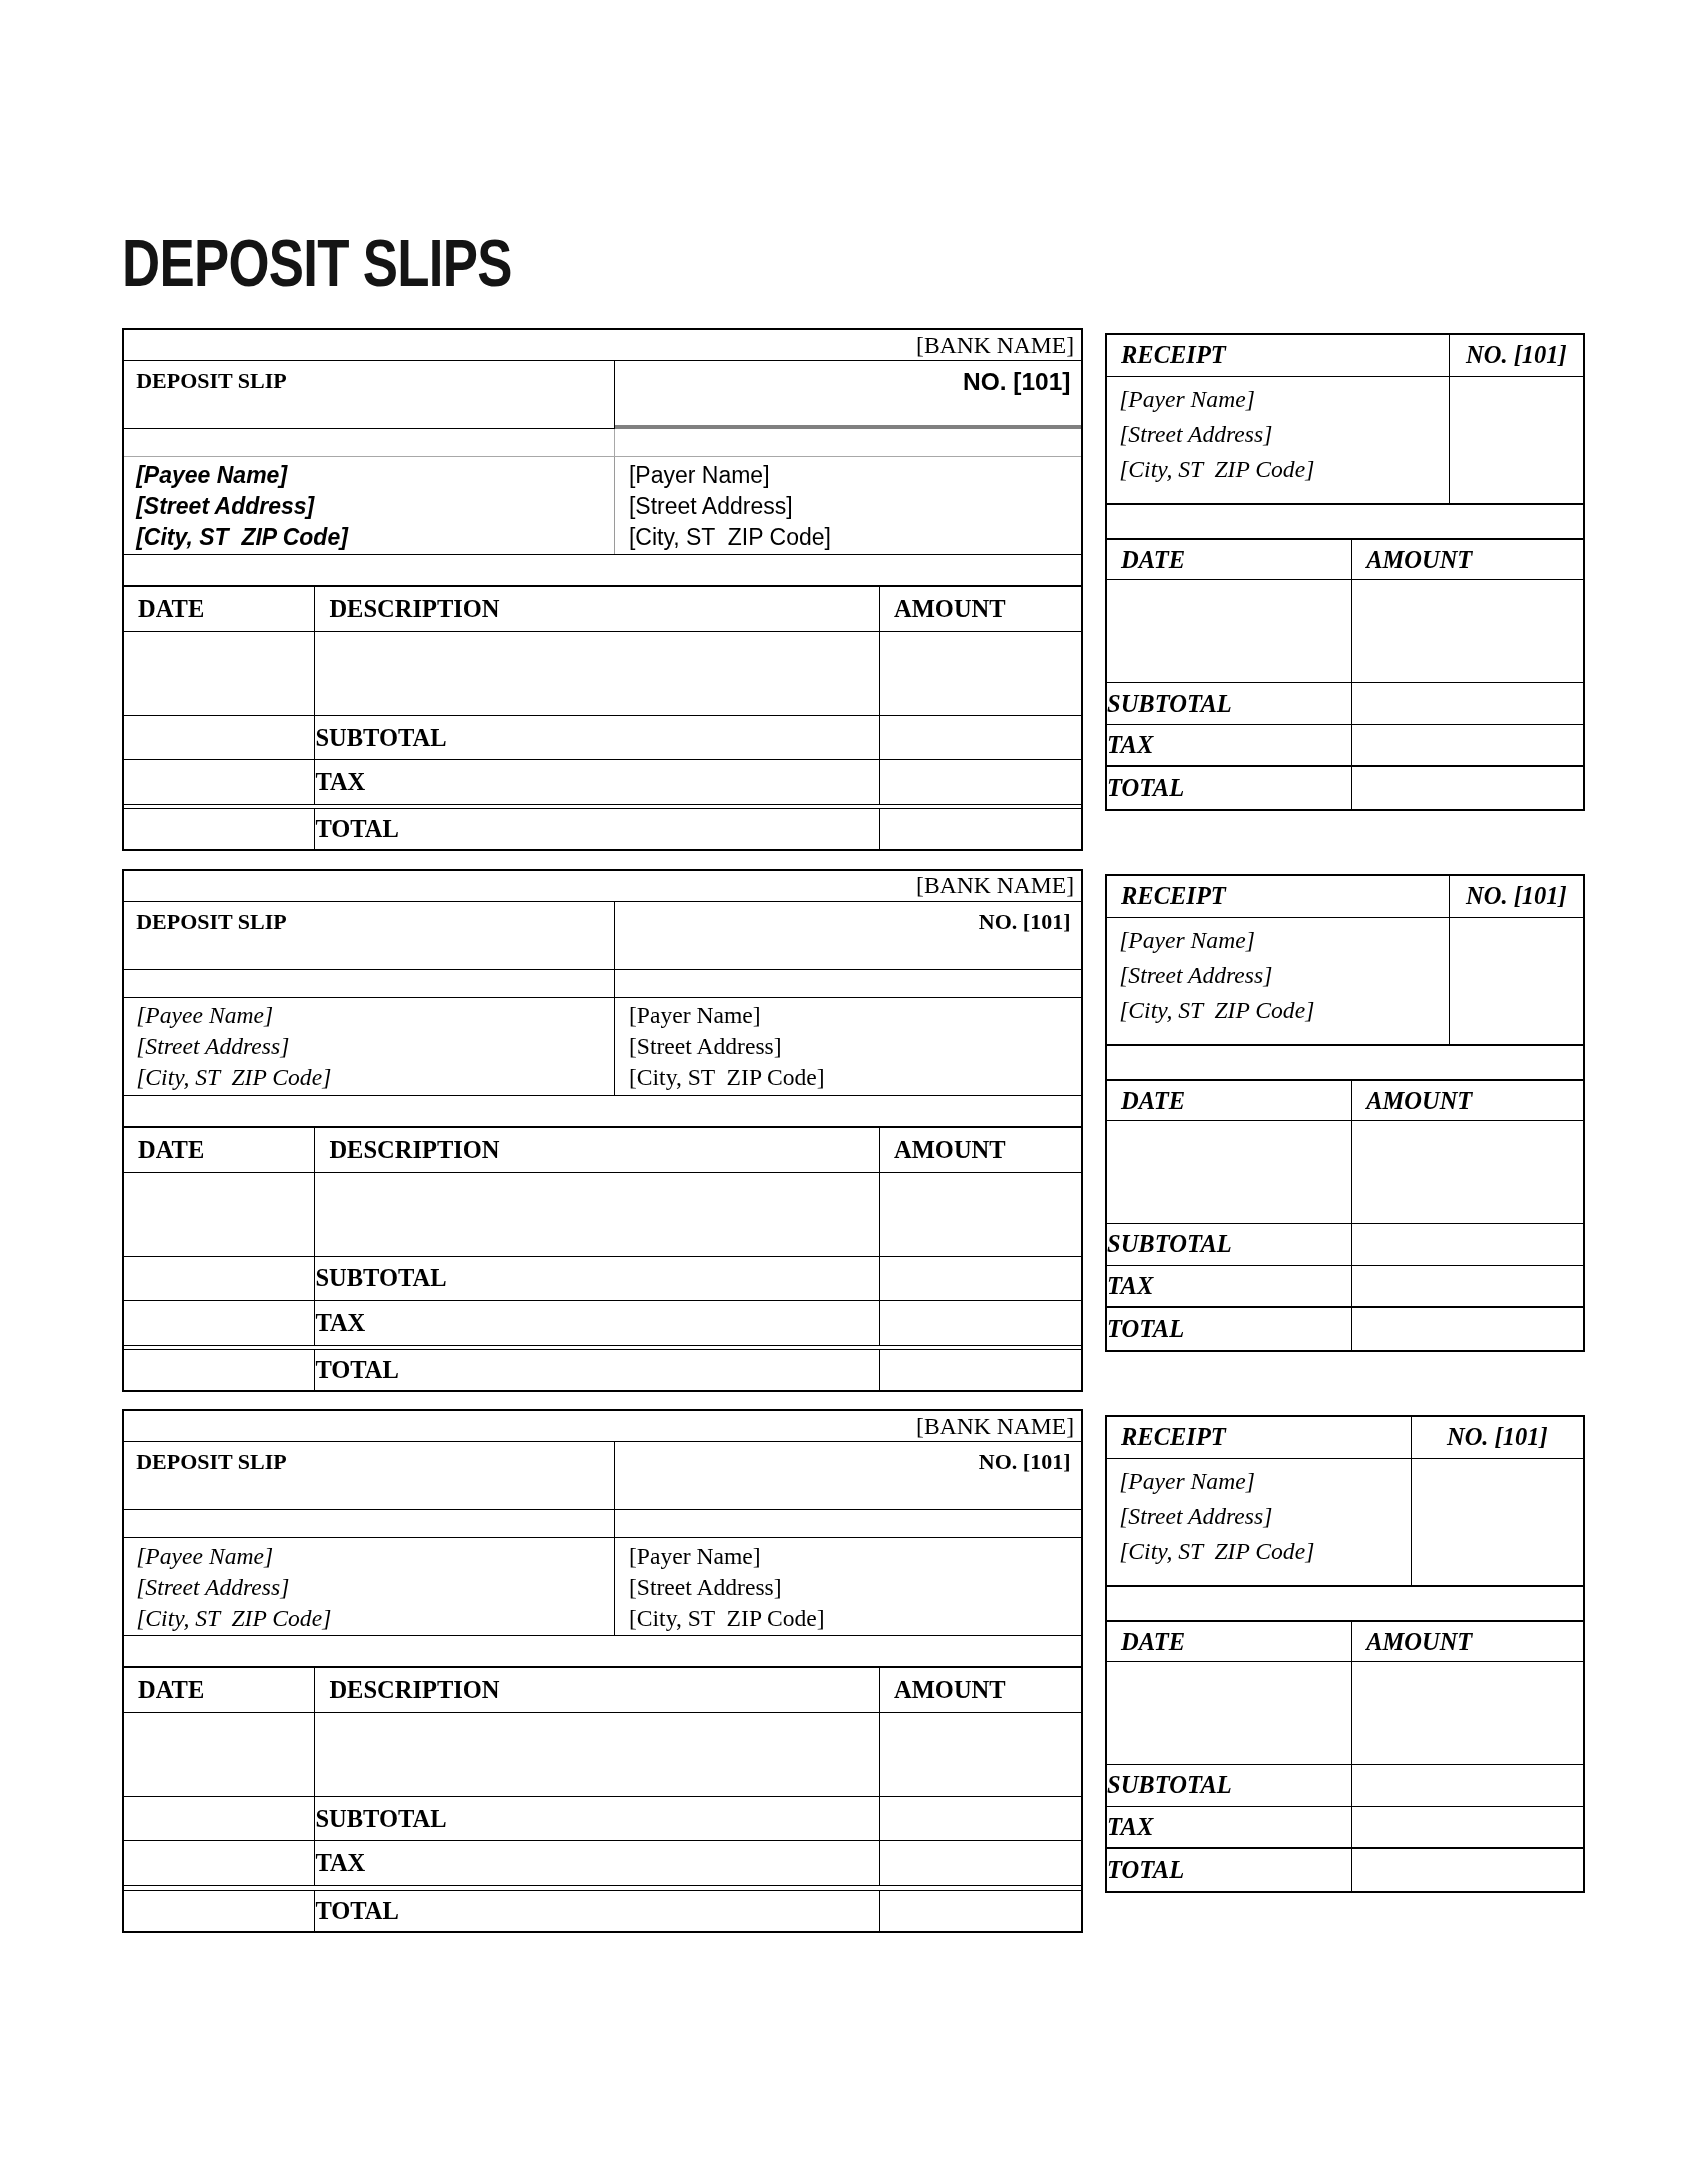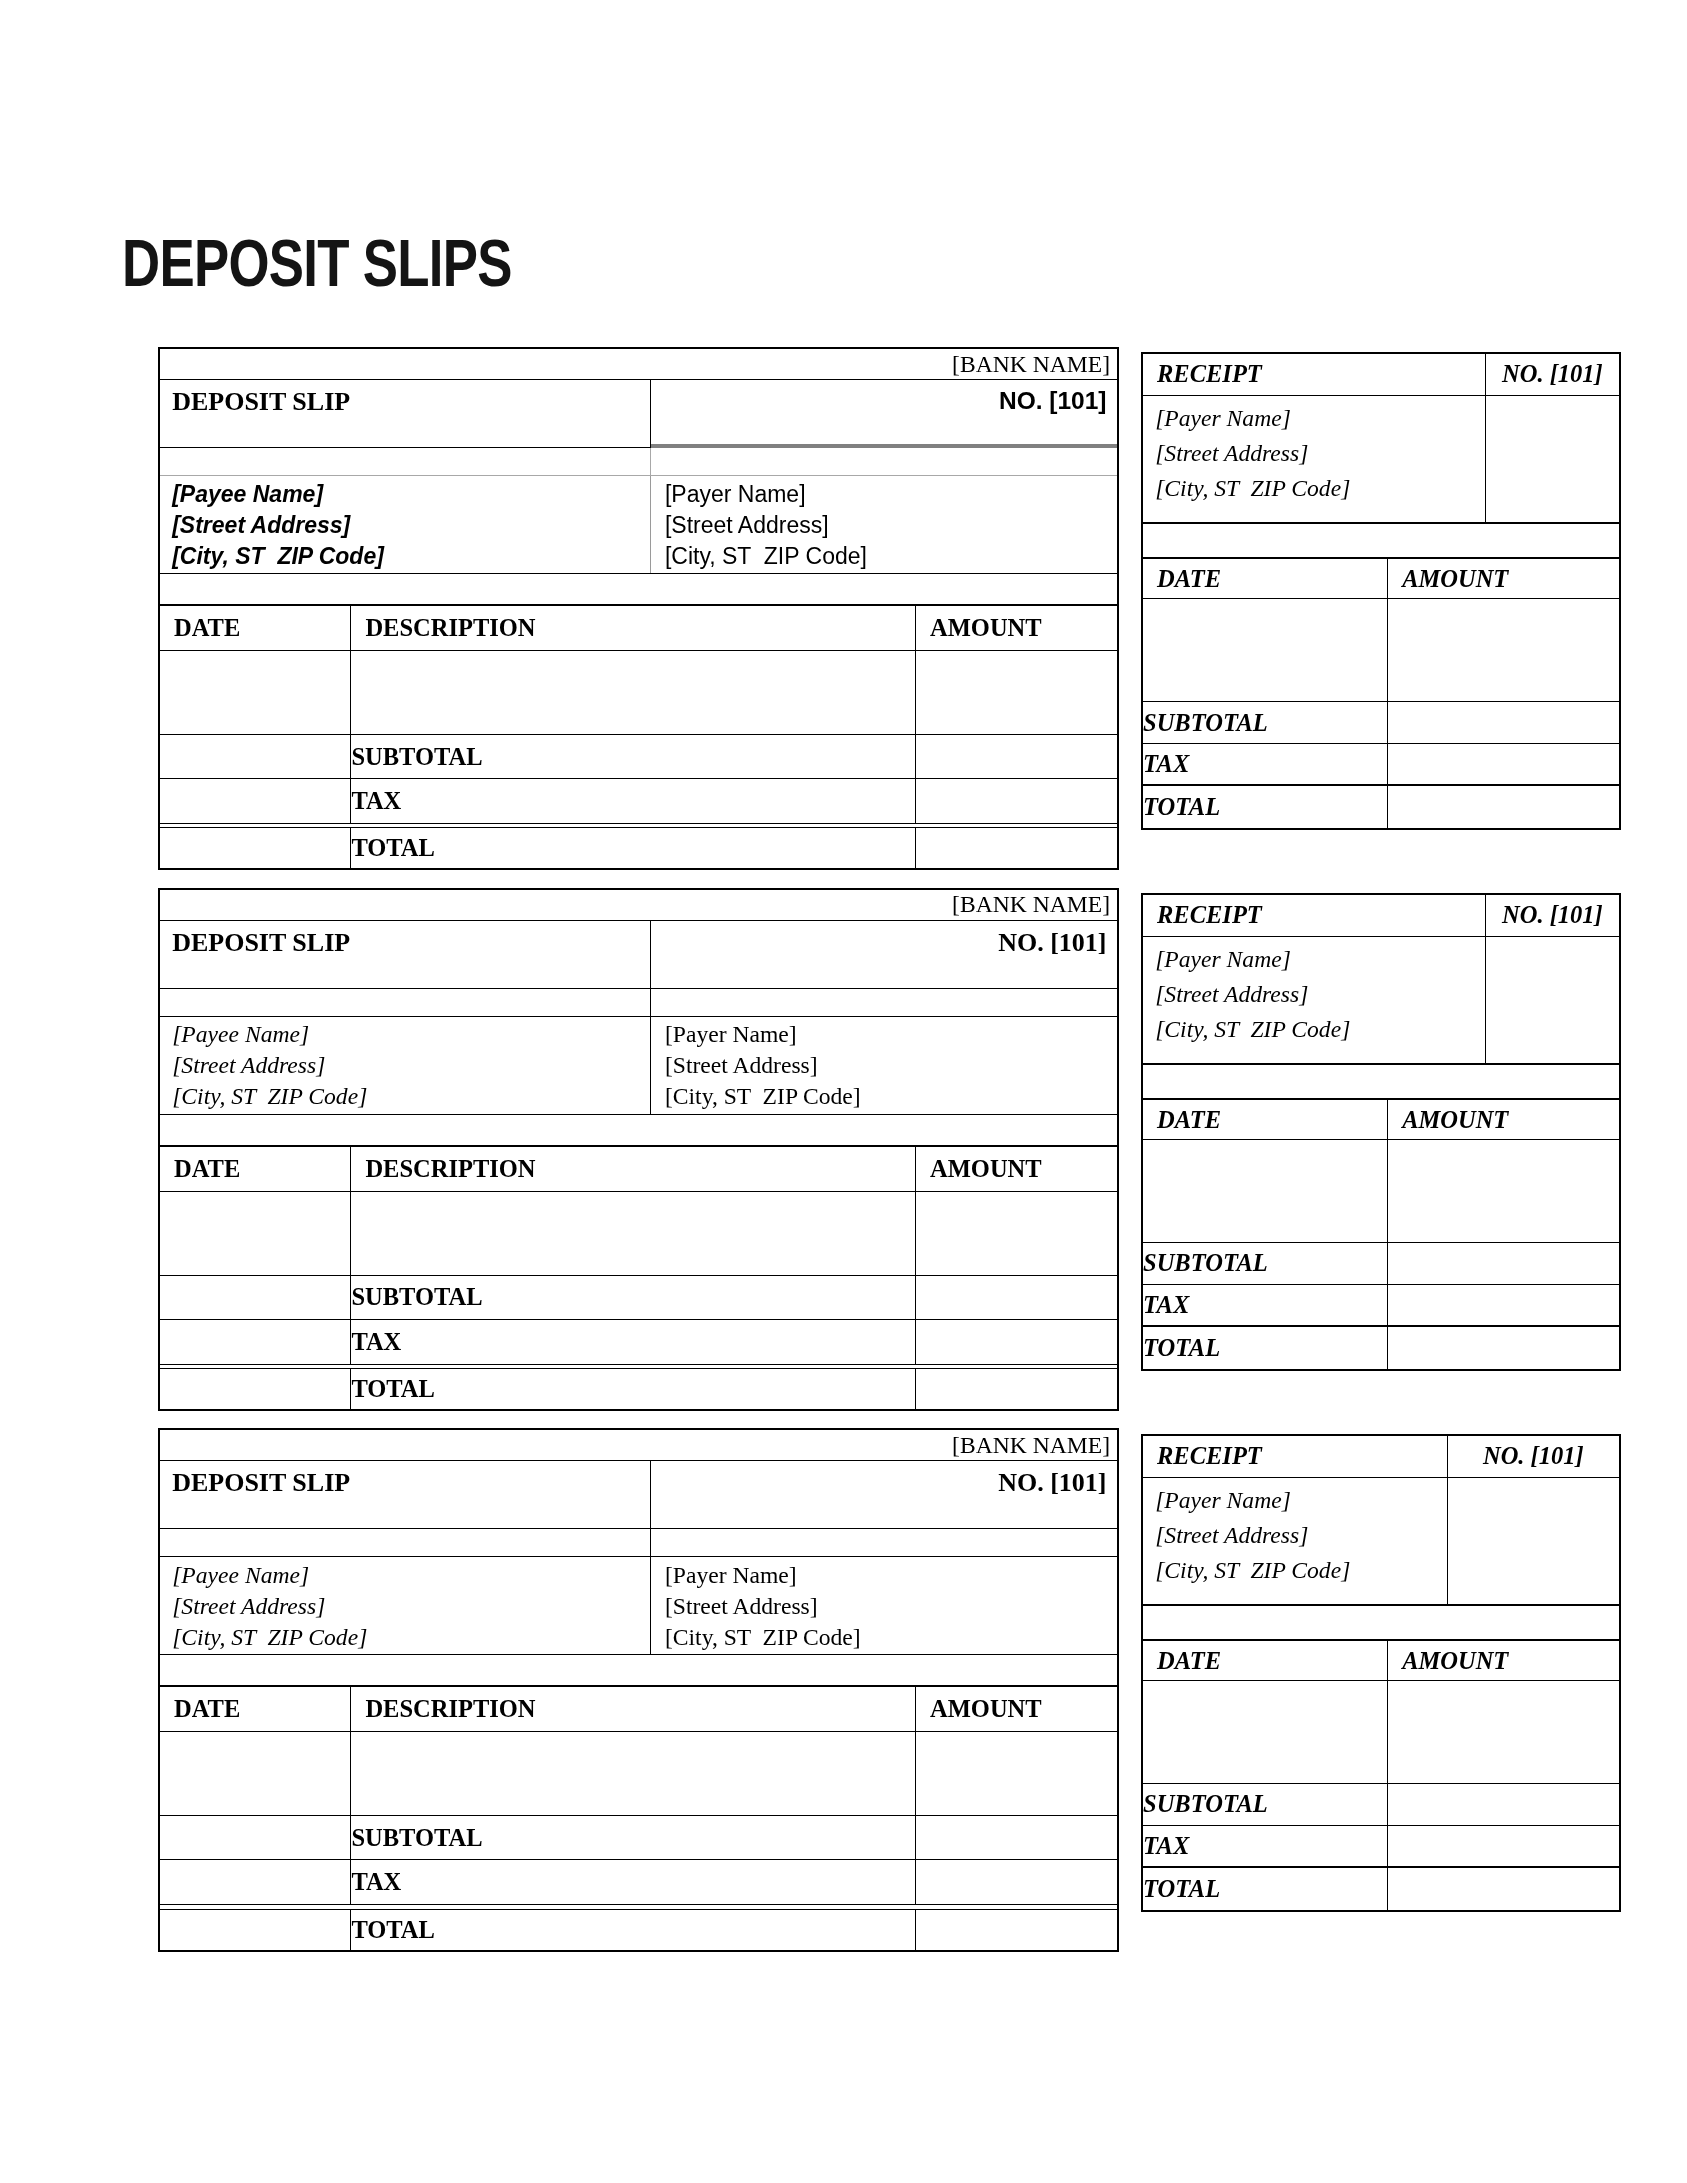--- a/index.html
+++ b/index.html
@@ -6,33 +6,33 @@
   html, body { width: 1687px; height: 2184px; background: #ffffff; position: relative;
     font-family: "Liberation Serif", serif; color: #000; }
 
   .page-title {
     position: absolute; left: 122px; top: 225px;
     font-family: "Liberation Sans", sans-serif; font-weight: bold; font-size: 66px;
     letter-spacing: -0.9px; transform: scaleX(0.80); transform-origin: left top;
     white-space: nowrap; color: #141414;
   }
 
-  .groups { position: absolute; left: 122px; top: 347px; width: 1485px; margin-left: 36px; }
+  .groups { position: absolute; left: 122px; top: 328px; width: 1485px; }
   .group { display: flex; align-items: flex-start; margin-bottom: 17.5px; }
 
   
   .slip { width: 961px; border: 2.6px solid #000; background: #fff; }
   .s-bank { height: 31px; border-bottom: 1.7px solid #000; display: flex;
     justify-content: flex-end; align-items: center; padding-right: 7px; }
   .bank-text { font-size: 23.6px; }
 
   .s-head { height: 68px; display: flex; }
   .s-head-l { width: 51.3%; border-right: 1.7px solid #000; border-bottom: 1.7px solid #000; padding: 7px 0 0 12.2px; }
   .s-head-r { flex: 1; border-bottom: 1.7px solid #000; padding: 7px 10.5px 0 0; text-align: right; }
-  .slip-title, .slip-no { font-weight: bold; font-size: 26px; }
+  .slip-title, .slip-no { font-weight: bold; font-size: 22px; }
 
   .s-thin { height: 28px; display: flex; }
   .s-thin-l { width: 51.3%; border-right: 1.7px solid #000; border-bottom: 1.7px solid #000; }
   .s-thin-r { flex: 1; border-bottom: 1.7px solid #000; }
 
   .s-addr { height: 98px; display: flex; border-bottom: 1.7px solid #000; }
   .s-addr-l { width: 51.3%; border-right: 1.7px solid #000; padding: 2.6px 12.2px; font-style: italic; }
   .s-addr-r { flex: 1; padding: 2.6px 14px; }
   .addr-line { font-size: 23.6px; line-height: 31px; white-space: pre-wrap; }
 

